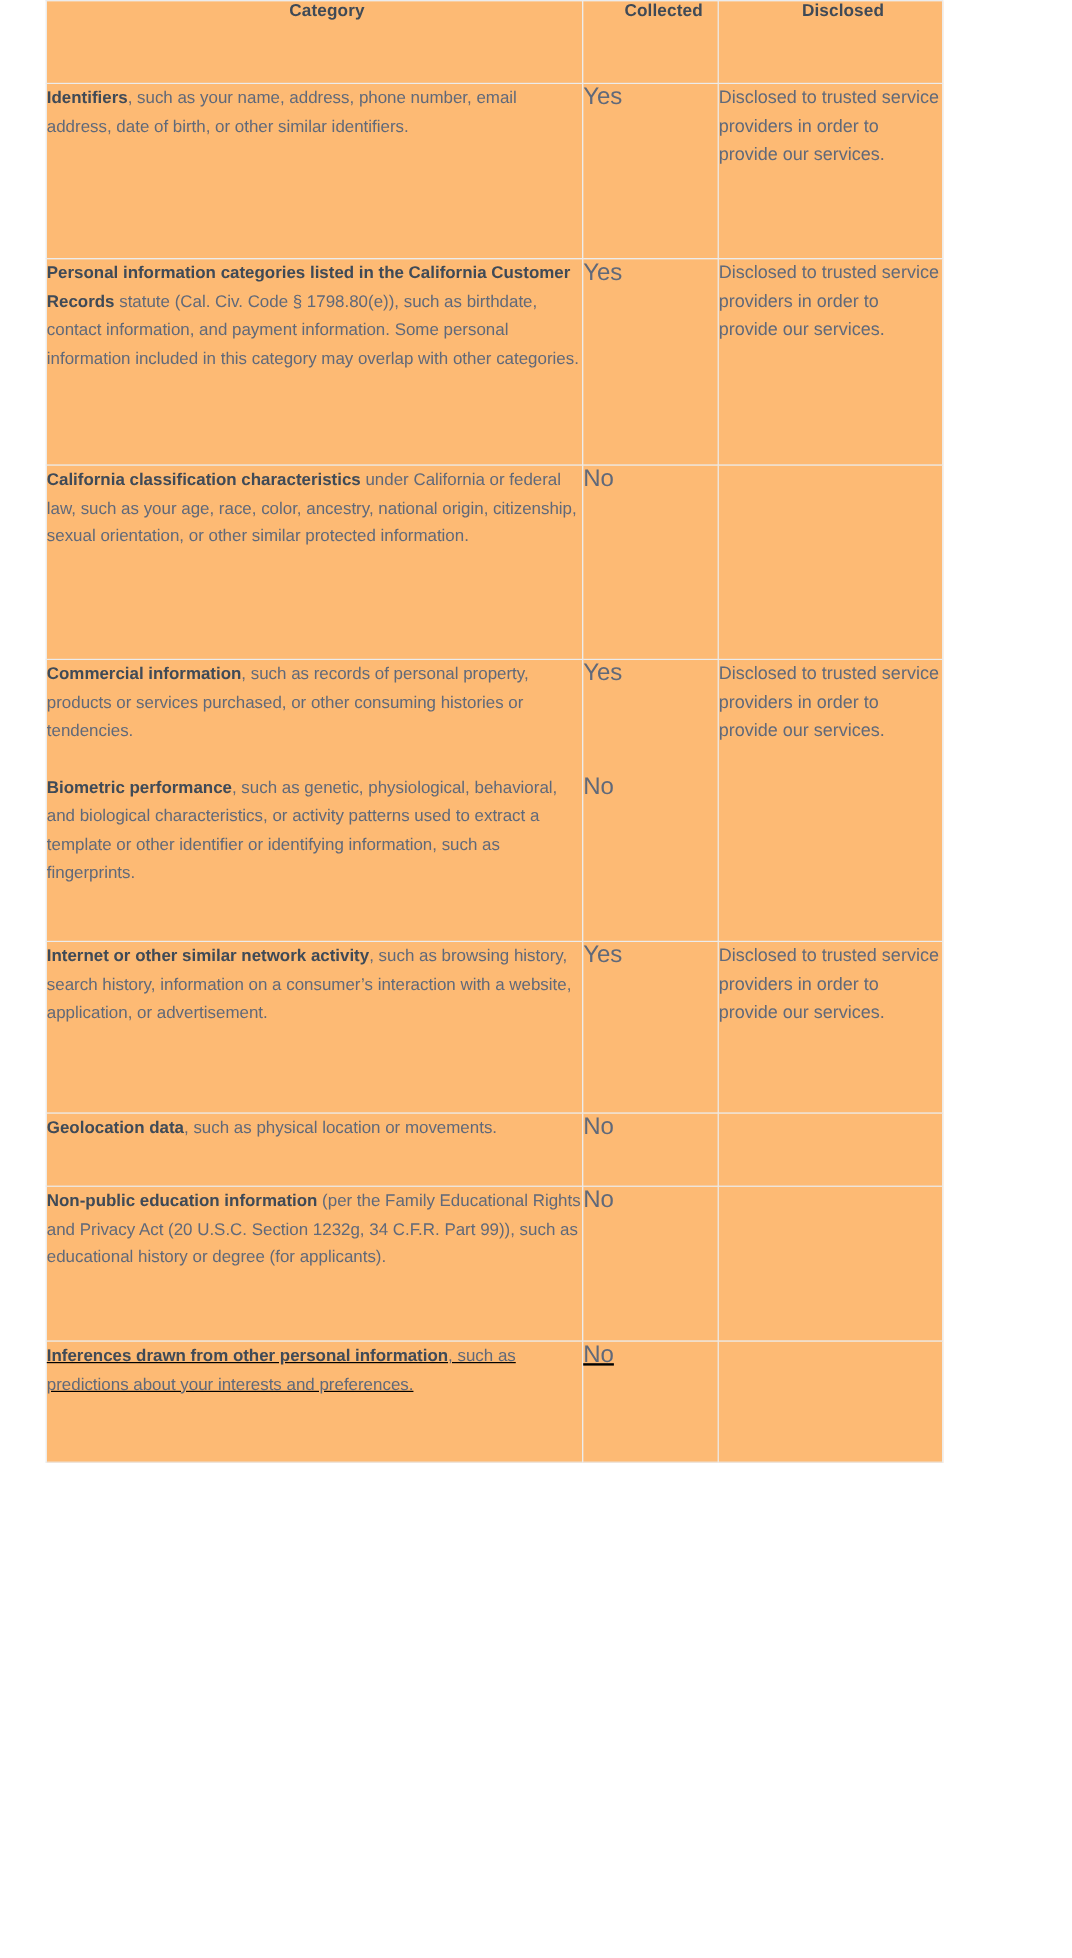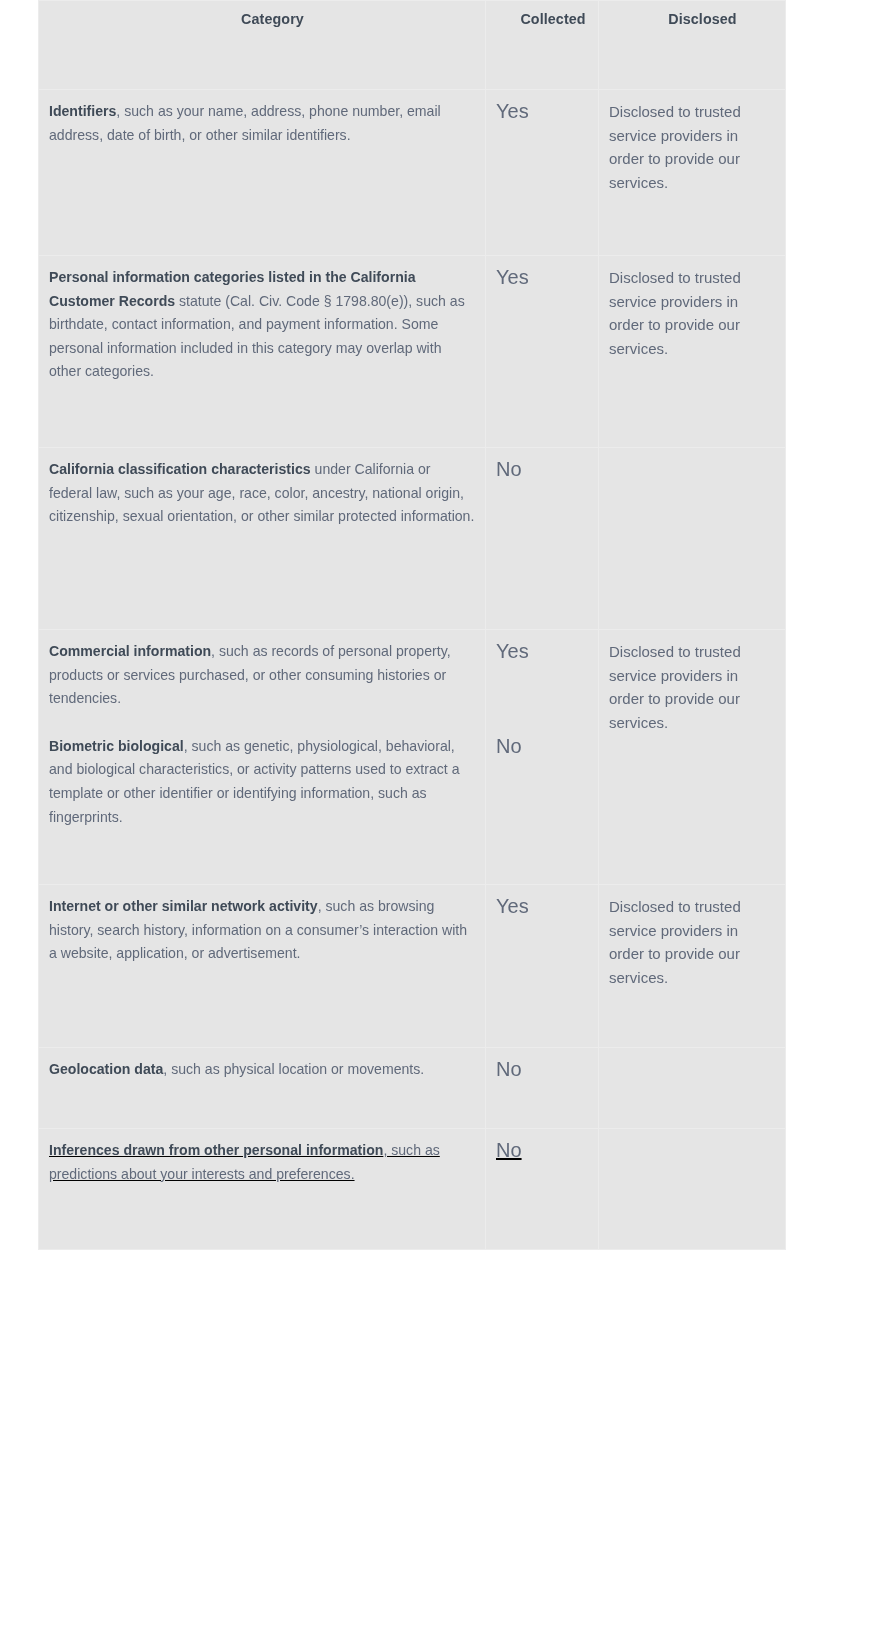--- a/index.html
+++ b/index.html
@@ -29,22 +29,22 @@
     table-layout: fixed;
   }
   table.privacy-table col.c-cat      { width: 447px; }
   table.privacy-table col.c-col      { width: 113px; }
   table.privacy-table col.c-dis      { width: 187px; }
 
   table.privacy-table th,
   table.privacy-table td {
     border: 1px solid #ececec;
     vertical-align: top;
-    padding: 10px;
-    background: #e5e5e5;
+    padding: 0;
+    background: #fdba74;
   }
   
   thead th {
     height: 68px;
     border-top: none;
     padding: 13px 0 0 0;
   }
   thead th .hlabel {
     display: block;
     font-size: 14.3px;
@@ -159,21 +159,21 @@
             <p class="para"><b>California classification characteristics</b> under California or federal law, such as your age, race, color, ancestry, national origin, citizenship, sexual orientation, or other similar protected information.</p>
           </td>
           <td class="yn-cell">
             <span class="yn">No</span>
           </td>
           <td class="dis-cell"></td>
         </tr>
         <tr class="r3">
           <td class="cat-cell">
             <p class="para"><b>Commercial information</b>, such as records of personal property, products or services purchased, or other consuming histories or tendencies.</p>
-            <p class="para"><b>Biometric biological</b>, such as genetic, physiological, behavioral, and biological characteristics, or activity patterns used to extract a template or other identifier or identifying information, such as fingerprints.</p>
+            <p class="para"><b>Biometric performance</b>, such as genetic, physiological, behavioral, and biological characteristics, or activity patterns used to extract a template or other identifier or identifying information, such as fingerprints.</p>
           </td>
           <td class="yn-cell">
             <span class="yn">Yes</span>
             <span class="yn second">No</span>
           </td>
           <td class="dis-cell">
             <p class="dis">Disclosed to trusted service providers in order to provide our services.</p>
           </td>
         </tr>
         <tr class="r4">
@@ -183,20 +183,29 @@
           <td class="yn-cell">
             <span class="yn">Yes</span>
           </td>
           <td class="dis-cell">
             <p class="dis">Disclosed to trusted service providers in order to provide our services.</p>
           </td>
         </tr>
         <tr class="r5">
           <td class="cat-cell">
             <p class="para"><b>Geolocation data</b>, such as physical location or movements.</p>
+          </td>
+          <td class="yn-cell">
+            <span class="yn">No</span>
+          </td>
+          <td class="dis-cell"></td>
+        </tr>
+        <tr class="r8">
+          <td class="cat-cell">
+            <p class="para"><b>Non-public education information</b> (per the Family Educational Rights and Privacy Act (20 U.S.C. Section 1232g, 34 C.F.R. Part 99)), such as educational history or degree (for applicants).</p>
           </td>
           <td class="yn-cell">
             <span class="yn">No</span>
           </td>
           <td class="dis-cell"></td>
         </tr>
         <tr class="r9">
           <td class="cat-cell">
             <p class="para"><b>Inferences drawn from other personal information</b>, such as predictions about your interests and preferences.</p>
           </td>

